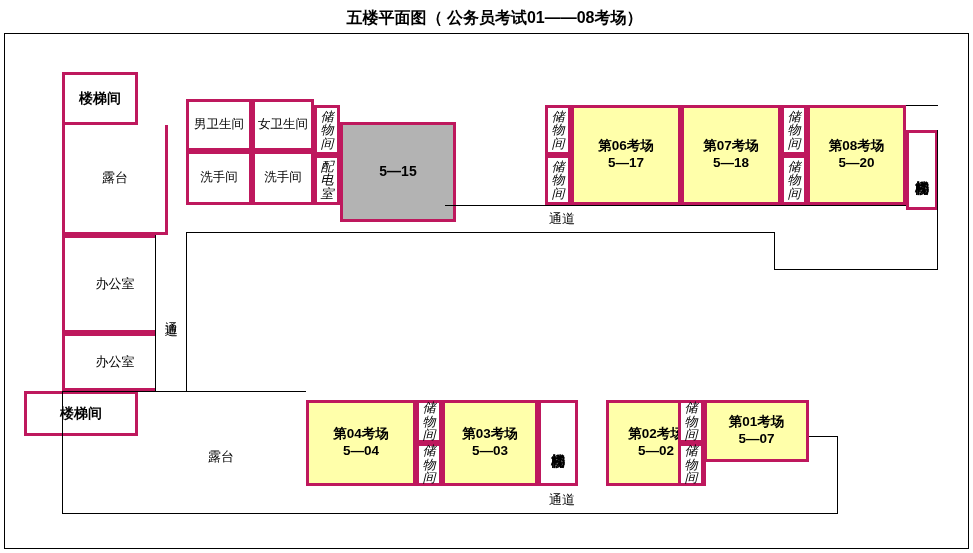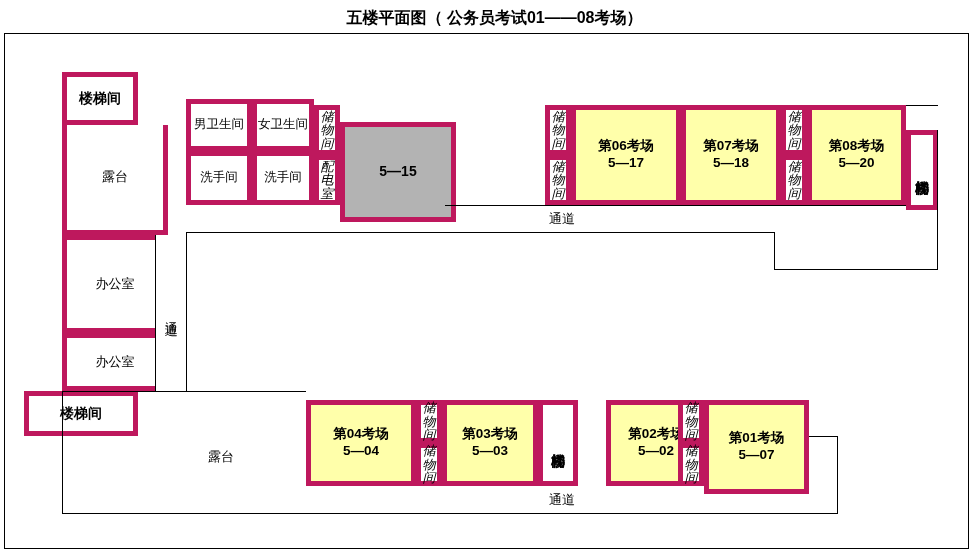--- a/index.html
+++ b/index.html
@@ -25,21 +25,21 @@
     text-align: center;
     font-size: 16px;
     font-weight: bold;
     color: #000;
     letter-spacing: 0px;
   }
   
   .box {
     position: absolute;
     box-sizing: border-box;
-    border: 5px solid #be185d;
+    border: 3px solid #be185d;
     display: flex;
     flex-direction: column;
     align-items: center;
     justify-content: center;
     text-align: center;
     font-size: 13px;
     color: #000;
     line-height: 1.25;
     background: transparent;
   }
@@ -235,21 +235,21 @@
     <span>5—02</span>
   </div>
 
   <div class="box plain" style="left:678px; top:400px; width:26px; height:43px;">
     <span class="vert">储物间</span>
   </div>
   <div class="box plain" style="left:678px; top:443px; width:26px; height:43px;">
     <span class="vert">储物间</span>
   </div>
 
-  <div class="box exam" style="left:704px; top:400px; width:105px; height:94px;">
+  <div class="box exam" style="left:704px; top:400px; width:105px; height:62px;">
     <span>第01考场</span>
     <span>5—07</span>
   </div>
 
   <div class="label" style="left:520px; top:492px; width:84px;">通道</div>
 
   <div class="line hline" style="left:62px; top:391px; width:244px;"></div>
   <div class="line hline" style="left:62px; top:513px; width:776px;"></div>
   <div class="line vline" style="left:62px; top:391px; height:122px;"></div>
   <div class="line vline" style="left:837px; top:436px; height:78px;"></div>

